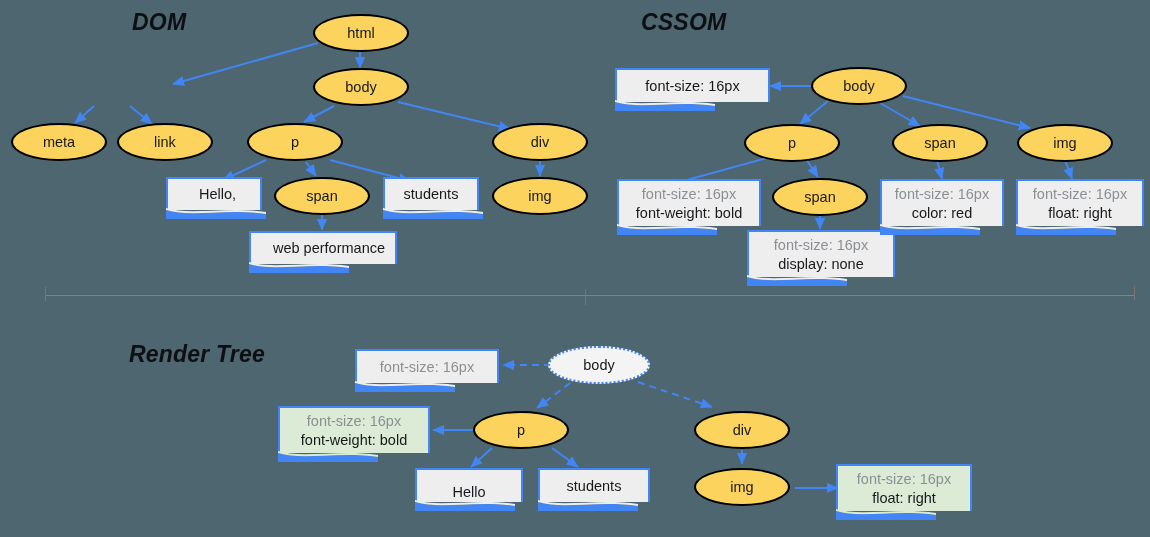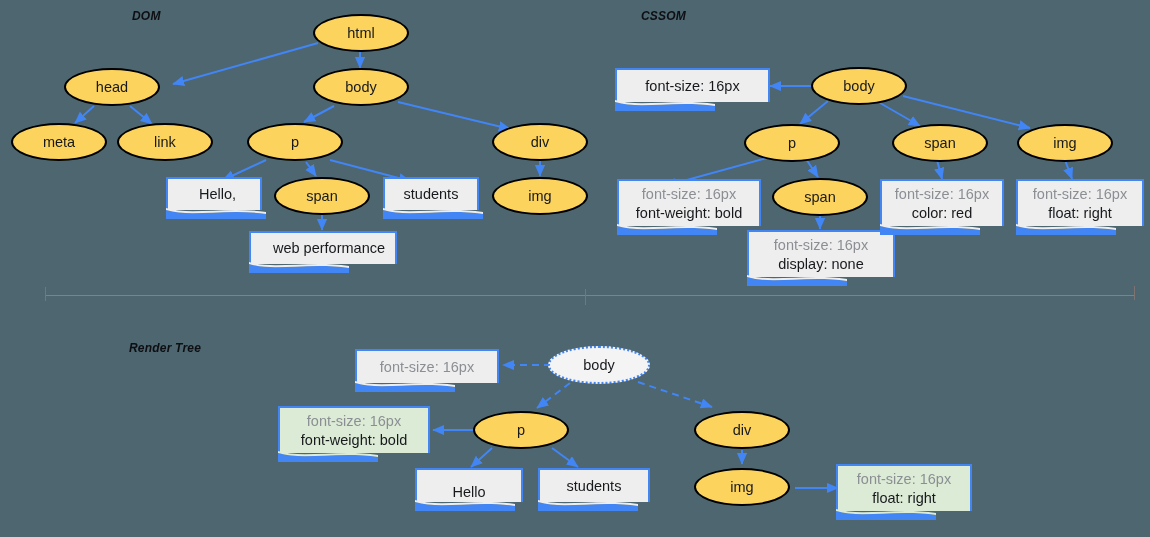--- a/index.html
+++ b/index.html
@@ -25,21 +25,21 @@
     width: 1150px;
     height: 537px;
     pointer-events: none;
   }
 
   
   .section-title {
     position: absolute;
     font-weight: bold;
     font-style: italic;
-    font-size: 12px;
+    font-size: 23px;
     color: #0d0f12;
     letter-spacing: 0.2px;
     white-space: nowrap;
   }
 
   
   .node-ellipse {
     position: absolute;
     display: flex;
     align-items: center;
@@ -152,23 +152,20 @@
       <path d="M742,450 L742,464"></path>
       <path d="M795,488 L838,488"></path>
     </g>
   </svg>
 
   <div class="section-title" style="left:132px; top:9px;">DOM</div>
 
   <div class="node-ellipse" style="left:313px; top:14px; width:96px; height:38px;">
     <span>html</span>
   </div>
-  <div class="node-ellipse" style="left:64px; top:68px; width:96px; height:38px;">
-    <span>head</span>
-  </div>
   <div class="node-ellipse" style="left:313px; top:68px; width:96px; height:38px;">
     <span>body</span>
   </div>
   <div class="node-ellipse" style="left:11px; top:123px; width:96px; height:38px;">
     <span>meta</span>
   </div>
   <div class="node-ellipse" style="left:117px; top:123px; width:96px; height:38px;">
     <span>link</span>
   </div>
   <div class="node-ellipse" style="left:247px; top:123px; width:96px; height:38px;">

